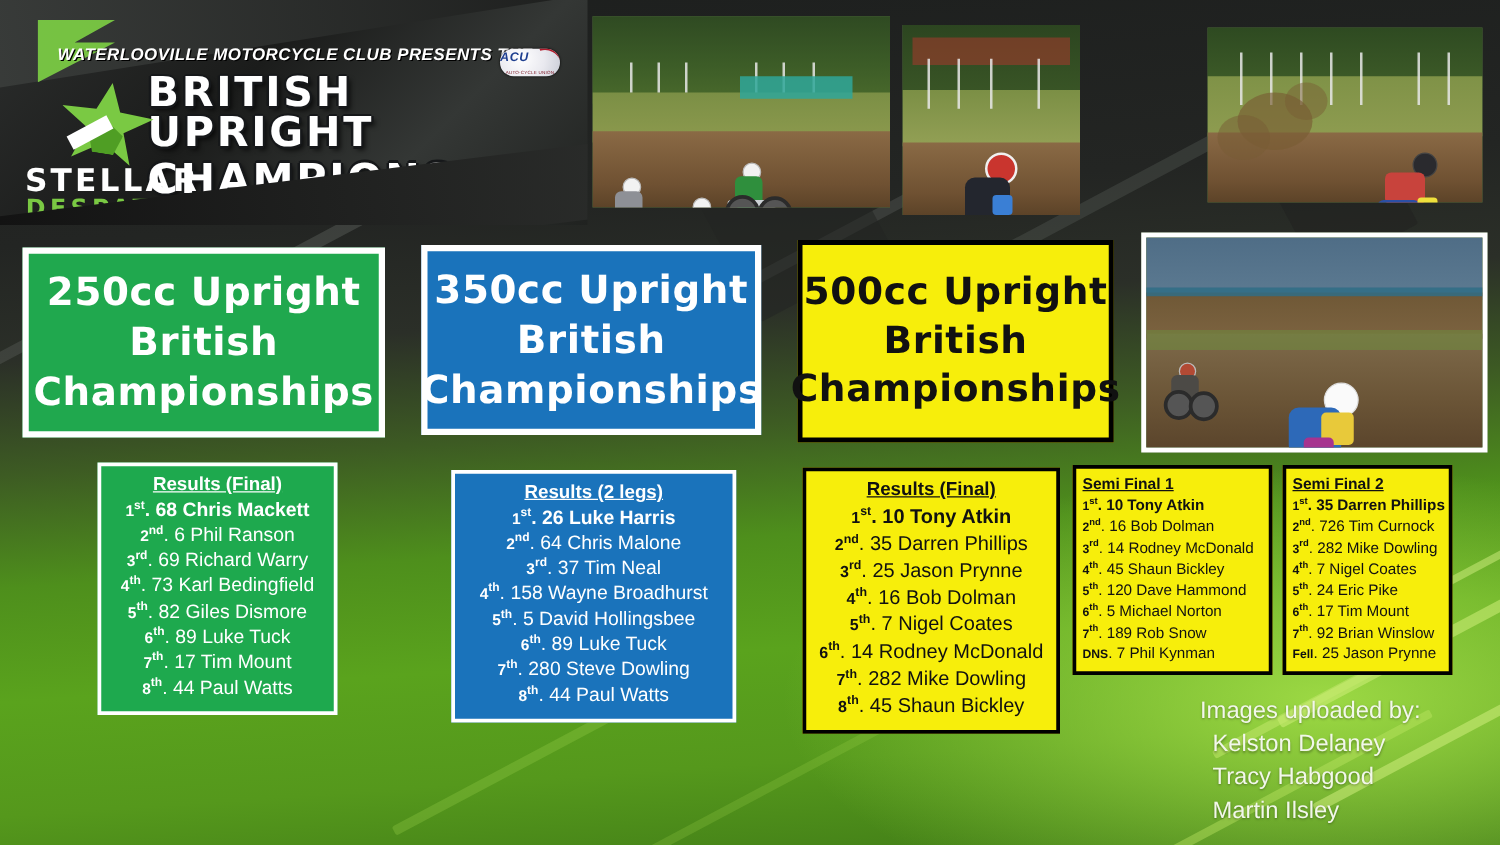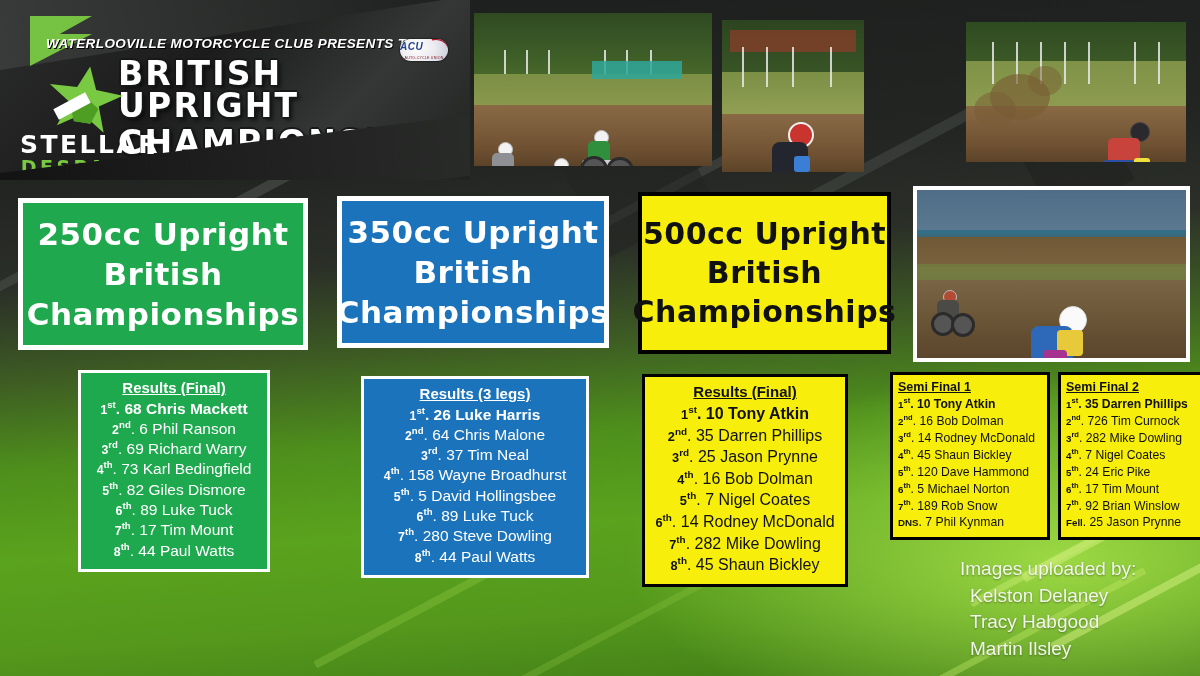--- a/index.html
+++ b/index.html
@@ -174,24 +174,24 @@
   }
   .p-350 .p-title{font-size:15px;margin-bottom:1px;}
   .p-500{
     left:642px;top:374px;width:206px;
     background:#f7ee0b;border:3px solid #000000;color:#111111;
     padding:5px 6px 8px;font-size:16px;line-height:1.33;
   }
   .p-500 .p-title{font-size:15px;margin-bottom:1px;}
   .p-sf{
     background:#f7ee0b;border:3px solid #000000;color:#111111;
-    padding:4px 5px 6px;font-size:12.2px;line-height:1.30;text-align:left;margin-left:32px;
+    padding:4px 5px 6px;font-size:12.2px;line-height:1.30;text-align:left;
   }
   .p-sf1{left:858px;top:372px;width:160px;}
-  .p-sf2{left:1026px;top:372px;width:169px;}
+  .p-sf2{left:1026px;top:372px;width:136px;}
   .p-sf .p-title{font-size:12.5px;text-align:left;margin-bottom:1px;}
   .p-sf .row{text-align:left;}
 
   
   .credits{
     position:absolute;left:960px;top:556px;width:230px;
     color:#f2f7ea;font-size:19px;line-height:1.40;
     text-align:left;
     text-shadow:0 1px 2px rgba(0,0,0,.35);
     font-family:"Liberation Sans", sans-serif;
@@ -360,21 +360,21 @@
         <span class="row"><span class="pos">3</span><sup>rd</sup><span>. 69 Richard Warry</span></span>
         <span class="row"><span class="pos">4</span><sup>th</sup><span>. 73 Karl Bedingfield</span></span>
         <span class="row"><span class="pos">5</span><sup>th</sup><span>. 82 Giles Dismore</span></span>
         <span class="row"><span class="pos">6</span><sup>th</sup><span>. 89 Luke Tuck</span></span>
         <span class="row"><span class="pos">7</span><sup>th</sup><span>. 17 Tim Mount</span></span>
         <span class="row"><span class="pos">8</span><sup>th</sup><span>. 44 Paul Watts</span></span>
       </div>
   </div>
 
   <div class="panel p-350">
-    <span class="p-title">Results (3 legs)</span>
+    <span class="p-title">Results (2 legs)</span>
     <div>
         <span class="row first"><span class="pos">1</span><sup>st</sup><span>. 26 Luke Harris</span></span>
         <span class="row"><span class="pos">2</span><sup>nd</sup><span>. 64 Chris Malone</span></span>
         <span class="row"><span class="pos">3</span><sup>rd</sup><span>. 37 Tim Neal</span></span>
         <span class="row"><span class="pos">4</span><sup>th</sup><span>. 158 Wayne Broadhurst</span></span>
         <span class="row"><span class="pos">5</span><sup>th</sup><span>. 5 David Hollingsbee</span></span>
         <span class="row"><span class="pos">6</span><sup>th</sup><span>. 89 Luke Tuck</span></span>
         <span class="row"><span class="pos">7</span><sup>th</sup><span>. 280 Steve Dowling</span></span>
         <span class="row"><span class="pos">8</span><sup>th</sup><span>. 44 Paul Watts</span></span>
       </div>

